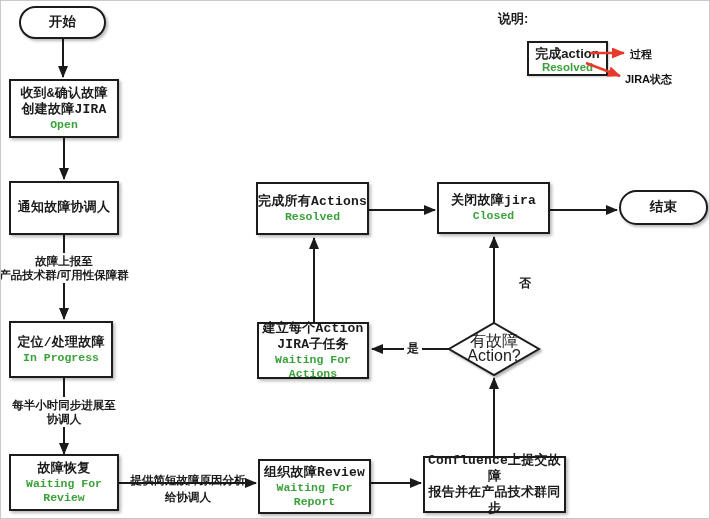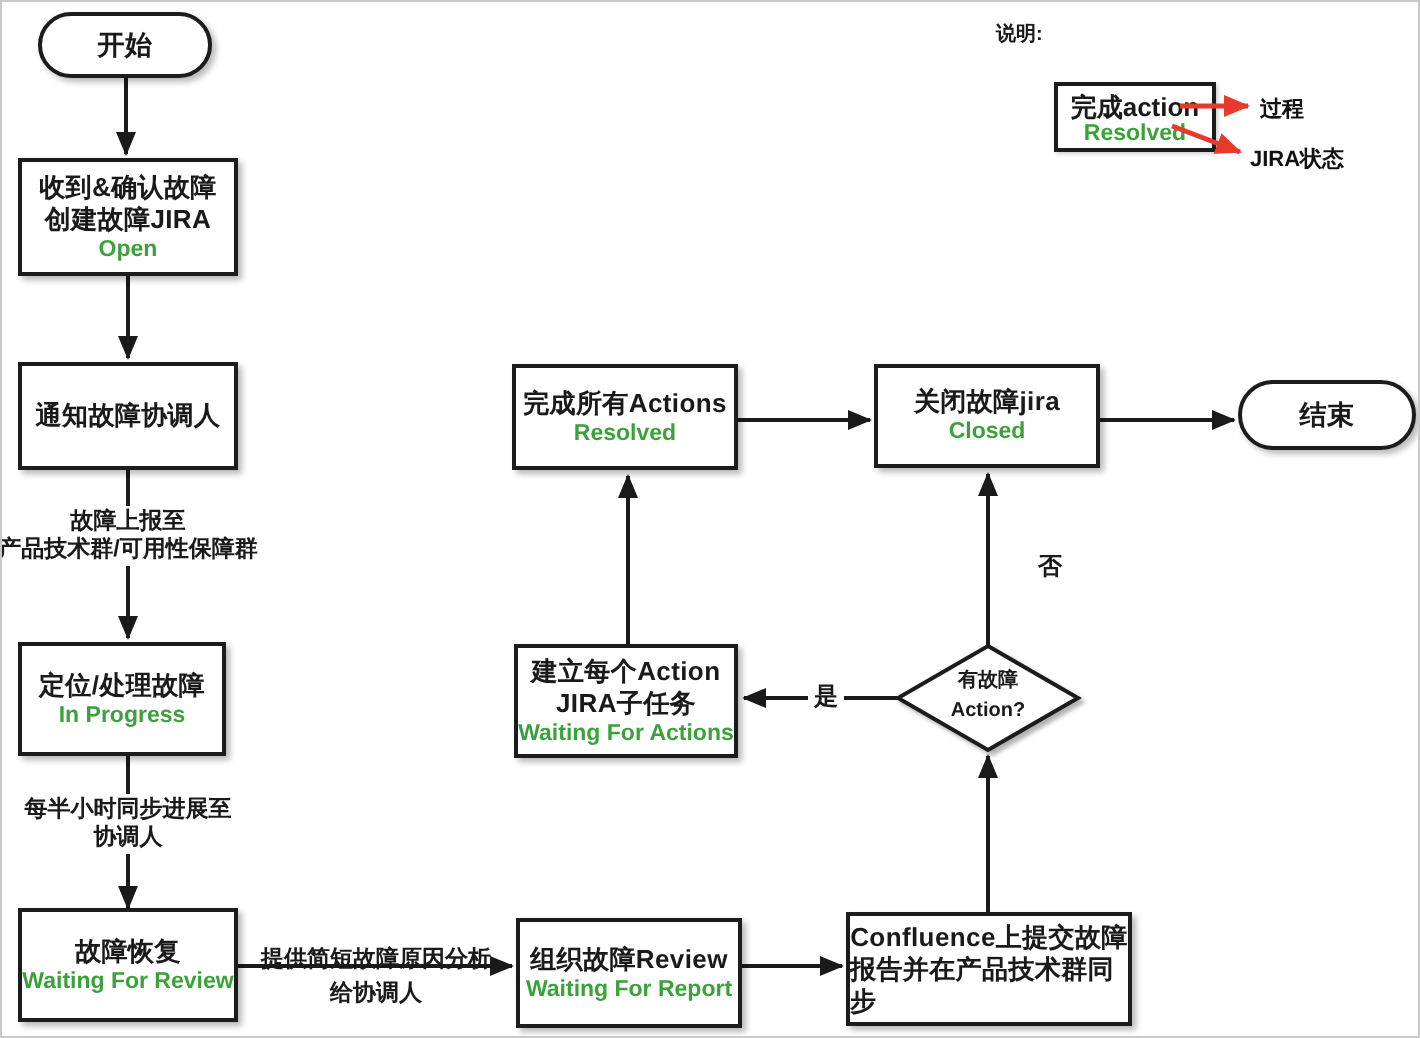--- a/index.html
+++ b/index.html
@@ -11,43 +11,43 @@
   }
   svg.layer { position:absolute; left:0; top:0; width:710px; height:519px; }
   #base-lines { z-index:0; }
   #red-arrows { z-index:5; pointer-events:none; }
 
   .node {
     position:absolute; z-index:2;
     background:#fff; border:2px solid #1c1c1c;
     box-shadow:2px 2px 3px rgba(0,0,0,0.28);
     display:flex; flex-direction:column; align-items:center; justify-content:center;
-    text-align:left; color:#1a1a1a;
+    text-align:center; color:#1a1a1a;font-family:Liberation Mono, monospace;
   }
   .node .t { font-size:13px; font-weight:600; line-height:16px; letter-spacing:0.2px; }
   .node .s { font-size:11.5px; font-weight:600; line-height:14px; color:#3ba13b; }
   .stadium { border-radius:18px; }
   .stadium .t { font-size:13.5px; }
 
   .decision-label {
     position:absolute; z-index:2; text-align:center; color:#1a1a1a;
-    font-size:10px; font-weight:700; line-height:15px;
+    font-size:16px; font-weight:400; line-height:15px;
   }
 
   .edge-label {
     position:absolute; z-index:2; text-align:center; color:#1a1a1a;
     font-size:11.5px; font-weight:600; line-height:14px;
   }
   .edge-label.masked { background:#fff; padding:1px 0; }
   .yn-label {
     position:absolute; z-index:2; color:#1a1a1a;
     font-size:12px; font-weight:600; line-height:14px; background:#fff; padding:0 3px;
   }
 
-  .legend-title { position:absolute; z-index:2; font-size:10px; font-weight:700; color:#1a1a1a; }
+  .legend-title { position:absolute; z-index:2; font-size:13px; font-weight:700; color:#1a1a1a; }
   .legend-box {
     position:absolute; z-index:2; left:526px; top:40px; width:81px; height:35px;
     background:#fff; border:2px solid #1c1c1c; box-shadow:1px 1px 2px rgba(0,0,0,0.2);
     display:flex; flex-direction:column; align-items:center; justify-content:flex-end; text-align:center;
   }
   .legend-box .t { font-size:13px; font-weight:700; line-height:14px; color:#1a1a1a; }
   .legend-box .s { font-size:11.5px; font-weight:600; line-height:13px; color:#3ba13b; }
   .legend-note { position:absolute; z-index:2; font-size:11px; font-weight:700; color:#111; }
 </style>
 </head>

